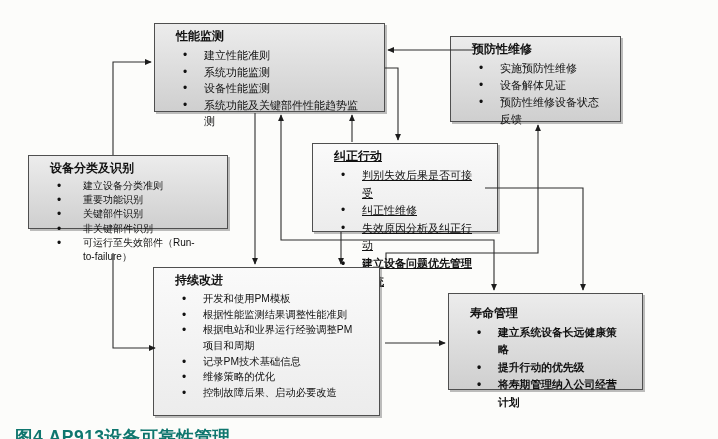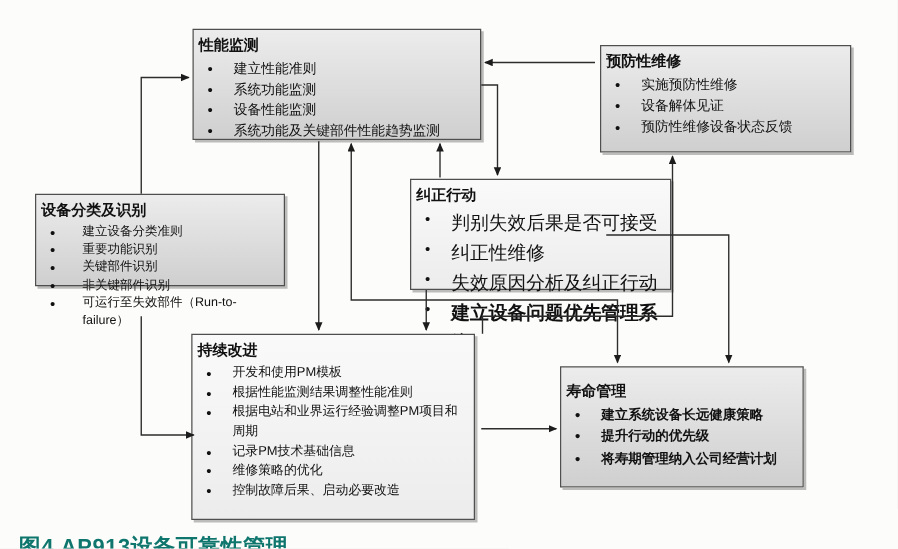--- a/index.html
+++ b/index.html
@@ -2,32 +2,32 @@
 <html><head>
 <meta charset="utf-8">
 <style>
   html,body{margin:0;padding:0;background:#f4f4f2;}
   .page{
     position:relative;width:718px;height:439px;background:#fcfcfa;
     font-family:"Liberation Sans",sans-serif;color:#111;overflow:hidden;
   }
   .box{
     position:absolute;box-sizing:border-box;border:1px solid #4f4f4f;
-    box-shadow:2px 2px 0 rgba(110,110,110,.45);padding:5px 4px;z-index:1;
+    box-shadow:2px 2px 0 rgba(110,110,110,.45);padding:5px 21px;z-index:1;
   }
   .box.gray{background:linear-gradient(180deg,#ececec 0%,#cfcfcf 100%);}
   .box.light{background:linear-gradient(180deg,#fafafa 0%,#ececec 100%);}
   .box-title{font-weight:bold;font-size:12px;line-height:1.25;margin:0 0 3px 0;}
   ul.box-list{margin:0;padding:0;list-style:none;}
   ul.box-list li{position:relative;padding-left:28px;font-size:11px;line-height:1.45;}
   ul.box-list li::before{content:"\2022";position:absolute;left:7px;top:-1px;font-size:12px;}
   #box-performance li{line-height:1.5;}
   #box-preventive li{line-height:1.55;}
   #box-classification li{font-size:10px;padding-left:33px;line-height:1.42;}
-  #box-corrective li{font-size:15px;line-height:1.6;}
+  #box-corrective li{font-size:11px;line-height:1.6;}
   #box-corrective li:last-child{font-weight:bold;}
   #box-improvement li{font-size:10.3px;line-height:1.52;}
   #box-life{padding-top:12px;}
   #box-life li{font-weight:bold;line-height:1.62;font-size:10.8px;}
   .wires{position:absolute;left:0;top:0;z-index:5;pointer-events:none;}
   .caption{
     position:absolute;left:15px;top:425px;font-size:17.5px;font-weight:bold;
     letter-spacing:.5px;color:#0f766e;
   }
 </style>
@@ -39,41 +39,41 @@
   <div class="box gray" id="box-performance" style="left:154px;top:23px;width:231px;height:89px;">
     <div class="box-title">性能监测</div>
     <ul class="box-list">
       <li>建立性能准则</li>
       <li>系统功能监测</li>
       <li>设备性能监测</li>
       <li>系统功能及关键部件性能趋势监测</li>
     </ul>
   </div>
 
-  <div class="box gray" id="box-preventive" style="left:480px;top:36px;width:201px;height:86px;">
+  <div class="box gray" id="box-preventive" style="left:450px;top:36px;width:171px;height:86px;">
     <div class="box-title">预防性维修</div>
     <ul class="box-list">
       <li>实施预防性维修</li>
       <li>设备解体见证</li>
       <li>预防性维修设备状态反馈</li>
     </ul>
   </div>
 
   <div class="box gray" id="box-classification" style="left:28px;top:155px;width:200px;height:74px;">
     <div class="box-title">设备分类及识别</div>
     <ul class="box-list">
       <li>建立设备分类准则</li>
       <li>重要功能识别</li>
       <li>关键部件识别</li>
       <li>非关键部件识别</li>
       <li>可运行至失效部件（Run-to-failure）</li>
     </ul>
   </div>
 
-  <div class="box light" id="box-corrective" style="left:328px;top:143px;width:209px;height:89px;">
+  <div class="box light" id="box-corrective" style="left:312px;top:143px;width:186px;height:89px;text-decoration:underline;">
     <div class="box-title">纠正行动</div>
     <ul class="box-list">
       <li>判别失效后果是否可接受</li>
       <li>纠正性维修</li>
       <li>失效原因分析及纠正行动</li>
       <li>建立设备问题优先管理系统</li>
     </ul>
   </div>
 
   <div class="box light" id="box-improvement" style="left:153px;top:267px;width:227px;height:149px;">

